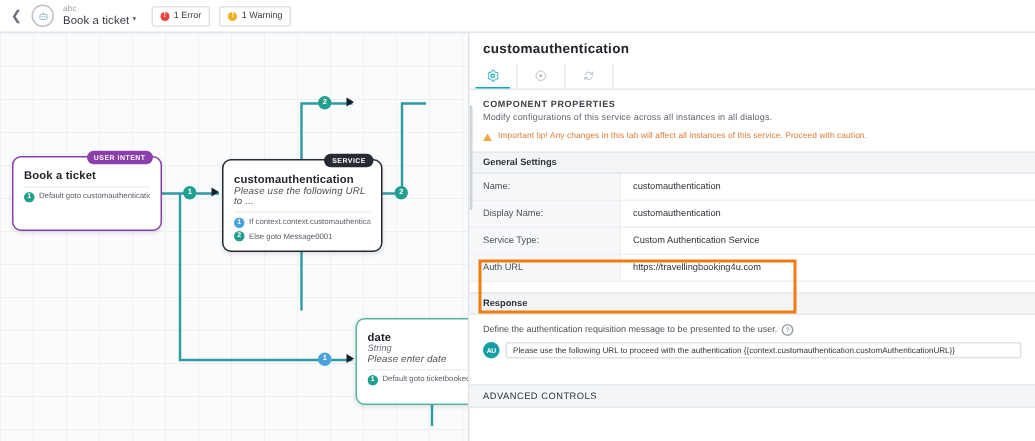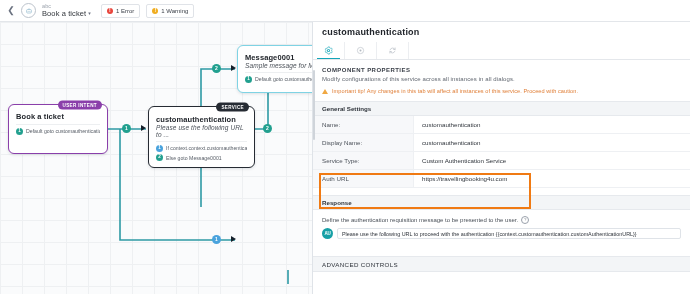--- a/index.html
+++ b/index.html
@@ -355,30 +355,31 @@
       <div class="conn-row">
         <span class="conn-num" style="background:#4aa3dd">1</span>
         <span>If context.context.customauthentication...</span>
       </div>
       <div class="conn-row">
         <span class="conn-num" style="background:#22a08f">2</span>
         <span>Else goto Message0001</span>
       </div>
     </div>
 
-    <div class="node" id="node-message">
-      <div class="node-title">Message0001</div>
-      <div class="node-sub">Sample message for Me</div>
+
+    <div class="node" id="node-date">
+      <div class="node-title">date</div>
+      <div class="node-type">String</div>
+      <div class="node-sub">Please enter date</div>
       <div class="node-divider"></div>
       <div class="conn-row">
         <span class="conn-num" style="background:#22a08f">1</span>
-        <span>Default goto customauthen...</span>
-      </div>
-    </div>
-
+        <span>Default goto ticketbooked</span>
+      </div>
+    </div>
   </div>
 
   <div class="panel">
     <div class="panel-head">customauthentication</div>
 
     <div class="panel-tabs">
       <div class="ptab active">
         <svg width="9" height="9" viewBox="0 0 20 20" aria-hidden="true">
           <path d="M10 6.6a3.4 3.4 0 1 0 0 6.8 3.4 3.4 0 0 0 0-6.8zm0 5a1.6 1.6 0 1 1 0-3.2 1.6 1.6 0 0 1 0 3.2z" fill="#13a5b8"></path>
           <path d="M17 10c0-.5-.05-1-.15-1.45l1.5-1.1-1.6-2.75-1.75.7a6.6 6.6 0 0 0-2.5-1.45L12.2 2h-3.2l-.3 1.95a6.6 6.6 0 0 0-2.5 1.45l-1.75-.7L2.85 7.45l1.5 1.1A7.4 7.4 0 0 0 4.2 10c0 .5.05 1 .15 1.45l-1.5 1.1 1.6 2.75 1.75-.7a6.6 6.6 0 0 0 2.5 1.45l.3 1.95h3.2l.3-1.95a6.6 6.6 0 0 0 2.5-1.45l1.75.7 1.6-2.75-1.5-1.1c.1-.45.15-.95.15-1.45z" fill="none" stroke="#13a5b8" stroke-width="1.3"></path>

